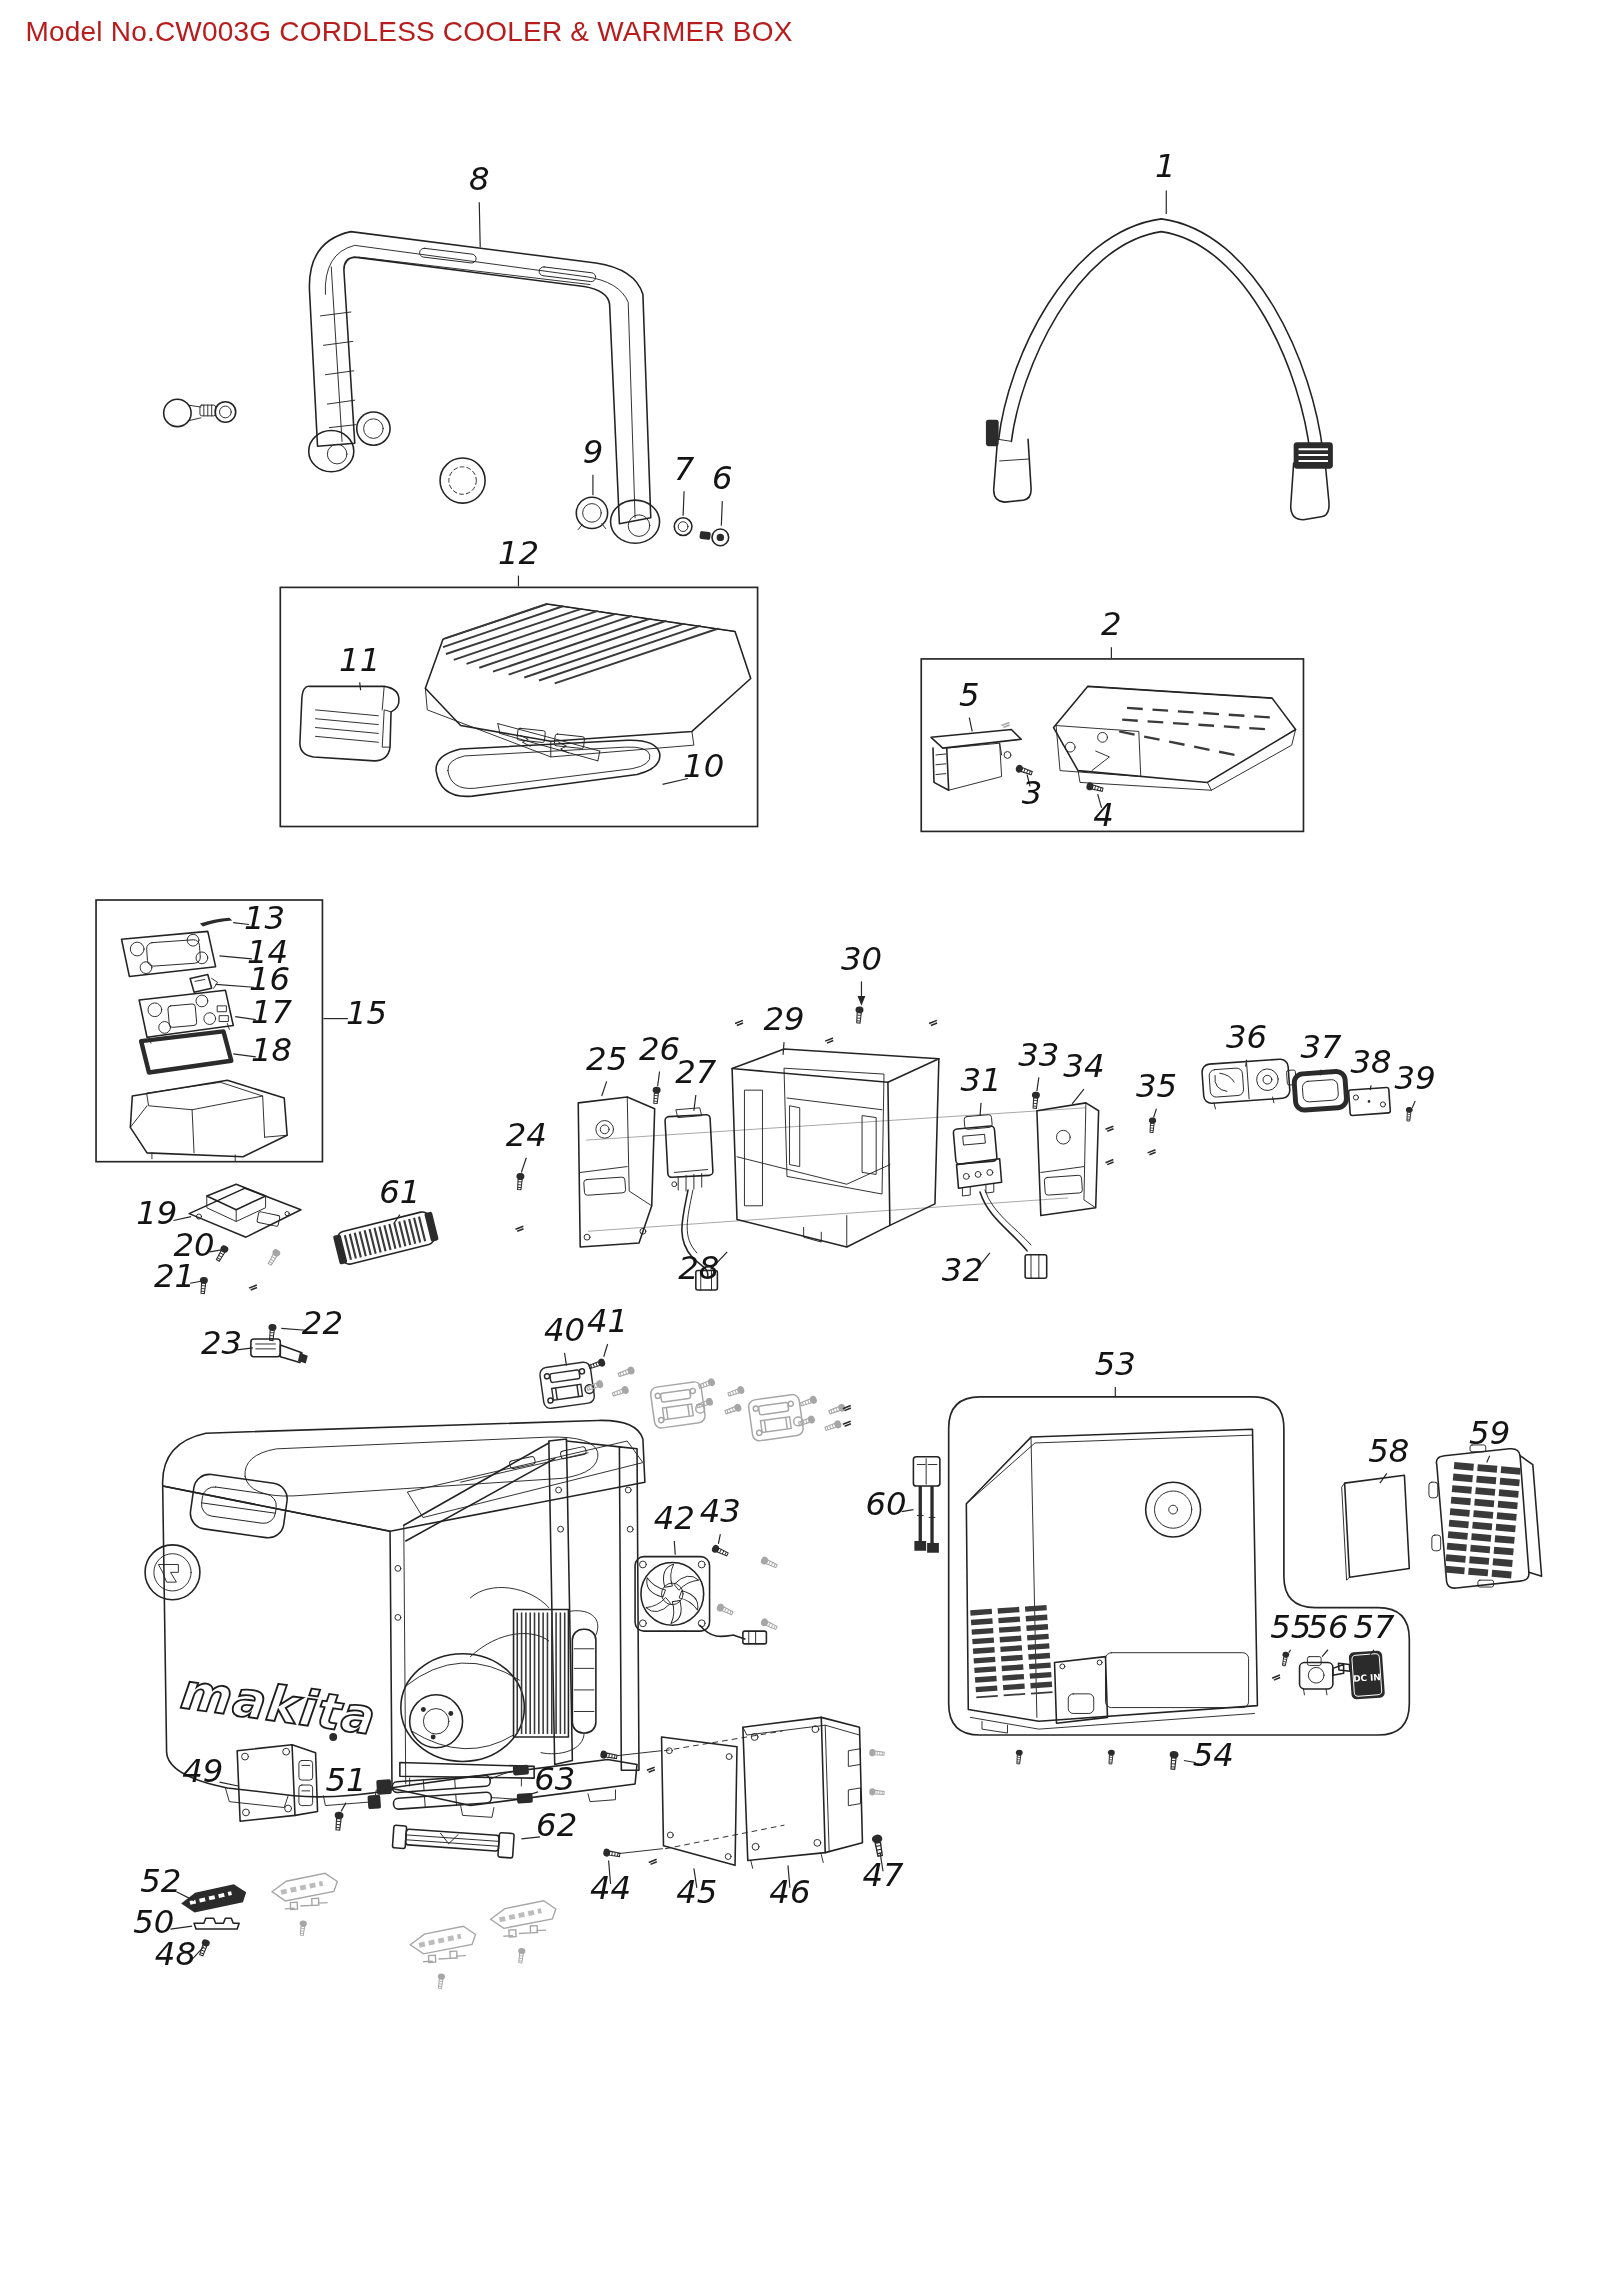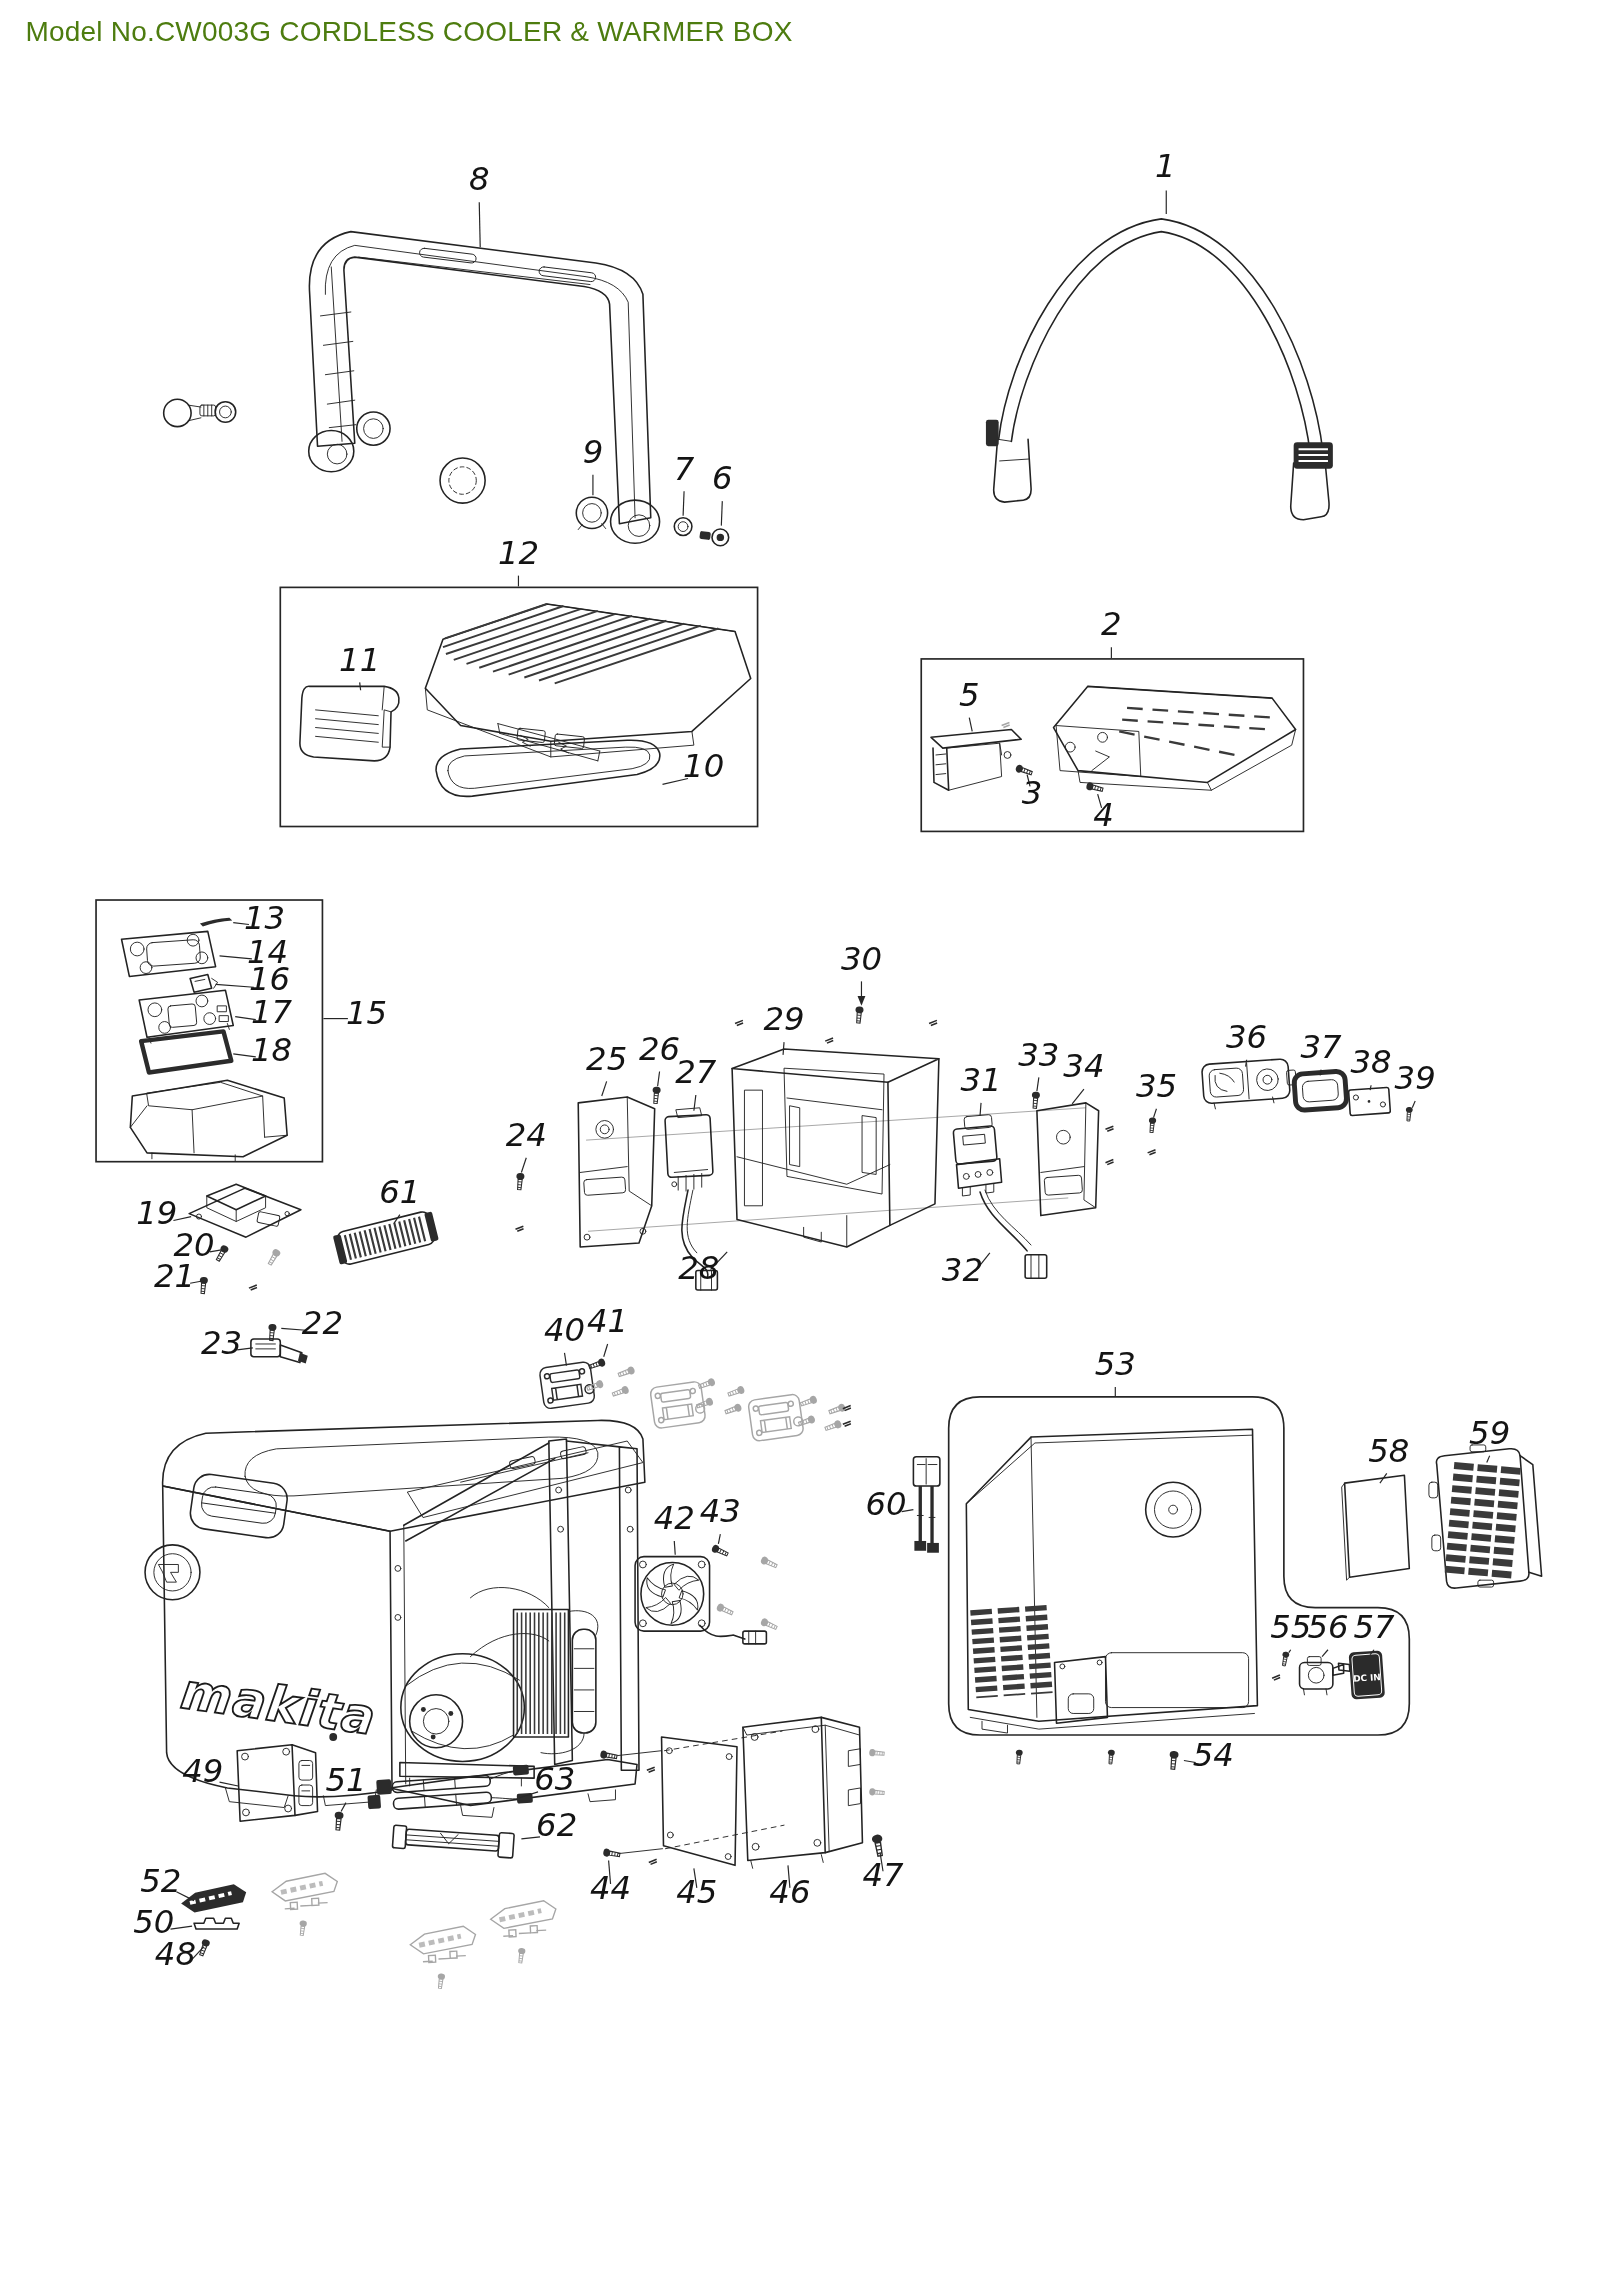--- a/index.html
+++ b/index.html
@@ -1,17 +1,17 @@
 <!DOCTYPE html>
 <html><head>
 <meta charset="utf-8">
 <style>
   html,body{margin:0;padding:0;background:#e8e8e8}
   .page{position:relative;width:1621px;height:2293px;background:#ffffff;overflow:hidden;margin:0 auto}
-  .title{position:absolute;left:25.5px;top:15.7px;font:400 28px "Liberation Sans",sans-serif;color:#4d7c0f;letter-spacing:0.2px;white-space:nowrap}
+  .title{position:absolute;left:25.5px;top:15.7px;font:400 28px "Liberation Sans",sans-serif;color:#b91c1c;letter-spacing:0.2px;white-space:nowrap}
   svg.art{position:absolute;left:0;top:0}
   .ln{fill:none;stroke:#232323;stroke-width:1.6;stroke-linecap:round;stroke-linejoin:round}
   .lt{fill:none;stroke:#232323;stroke-width:.95;stroke-linecap:round;stroke-linejoin:round}
   .drk{fill:#2b2b2b;stroke:none}
   .gbx{fill:none;stroke:#262626;stroke-width:1.7}
   .lbl{font-family:"DejaVu Sans",sans-serif;font-style:italic;font-size:33px;fill:#141414}
   .ldr{stroke:#262626;stroke-width:1.2;fill:none}
   .gh{color:#a6a6a6}
   .sl{color:#2b2b2b}
   .algn{stroke:#909090;stroke-width:.8}

